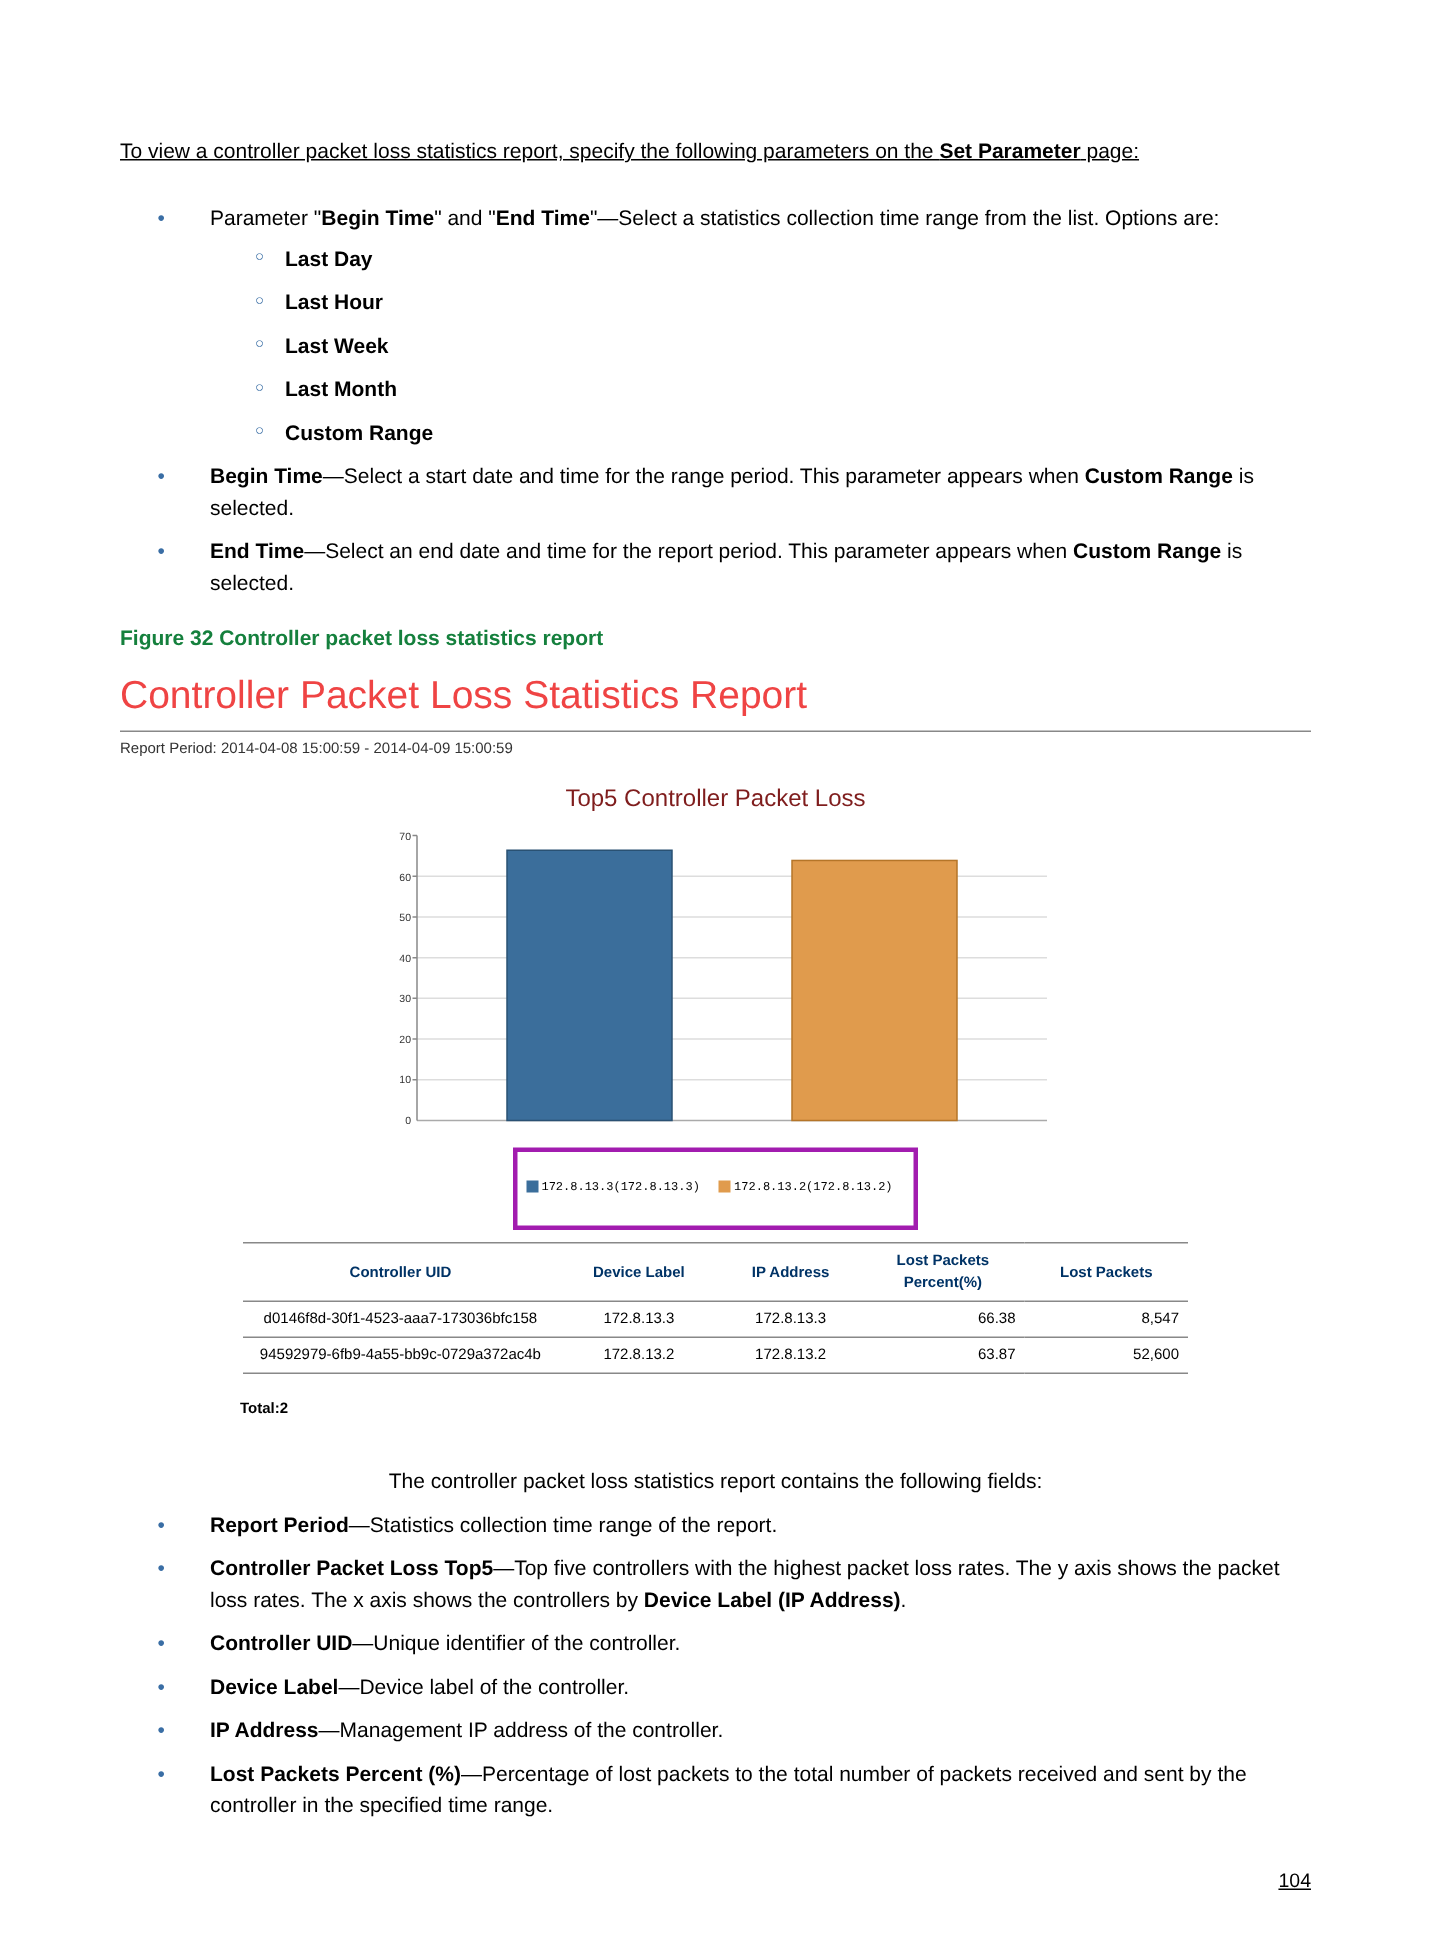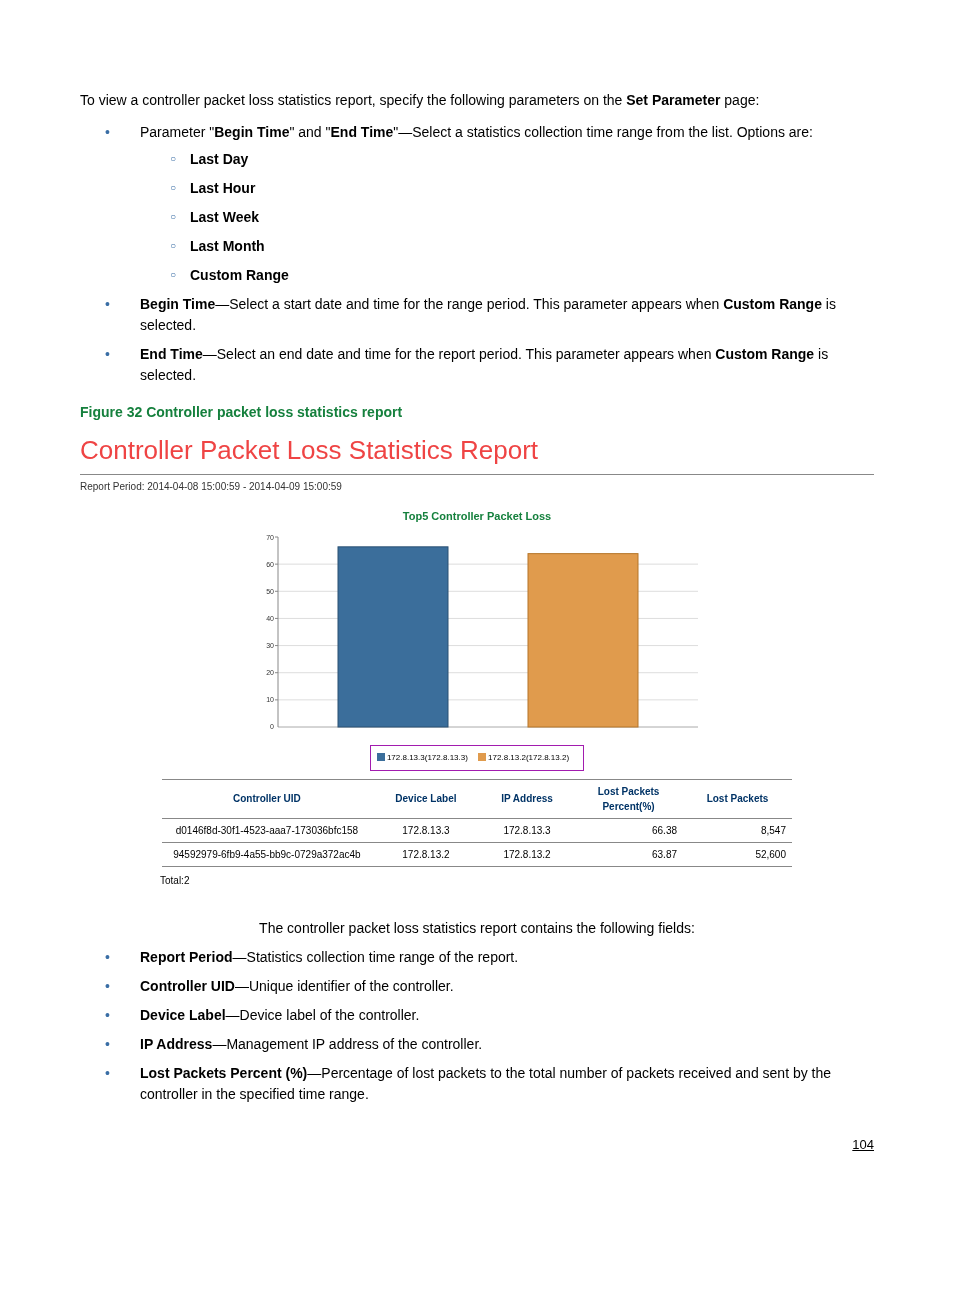--- a/index.html
+++ b/index.html
@@ -5,21 +5,21 @@
   body {
     font-family: Arial, Helvetica, sans-serif;
     font-size: 14px;
     color: #000;
     margin: 0;
     padding: 90px 80px 40px 80px;
     width: 954px;
     box-sizing: border-box;
     line-height: 1.5;
   }
-  .intro { margin-bottom: 11px; }
+  .intro { margin-bottom: 24px; text-decoration: underline; }
   .bold { font-weight: bold; }
   ul.bullet-list { list-style: none; padding-left: 25px; margin: 6px 0; }
   ul.bullet-list > li { position: relative; padding-left: 35px; margin-bottom: 8px; }
   ul.bullet-list > li::before {
     content: "•"; color: #3a6ea5; font-size: 14px;
     position: absolute; left: 0; top: 0;
   }
   ul.circle-list { list-style: none; padding-left: 30px; margin: 6px 0; }
   ul.circle-list > li { position: relative; padding-left: 20px; margin-bottom: 8px; font-weight: bold; }
   ul.circle-list > li::before {
@@ -29,39 +29,40 @@
   .sub-note { padding-left: 35px; margin: 6px 0 10px 0; }
   .figure-caption { color: #15803d; font-weight: bold; margin-top: 16px; margin-bottom: 8px; font-size: 14px; }
   .report-embed {
     margin: 0 0 20px 0;
     font-family: Arial, sans-serif;
   }
   .report-title { font-size: 26px; font-weight: normal; color: #ef4444; margin: 4px 0; }
   .hr-line { border: none; border-top: 1px solid #888; margin: 2px 0 4px 0; }
   .report-period { font-size: 10px; color: #333; margin-bottom: 14px; }
   .chart-container { text-align: center; }
-  .chart-title { font-size: 11px; font-weight: bold; color: #15803d; margin-bottom: 6px; }
+  .chart-title { font-size: 16px; font-weight: normal; color: #7f1d1d; margin-bottom: 6px; }
   .chart-area { display: inline-block; vertical-align: top; }
   svg.chart { display: block; margin: 0 auto; }
   .legend-box {
-    display: inline-block; border: 1px solid #a21caf; padding: 6px 6px; font-size: 8px;
+    display: inline-block; border: 3px solid #a21caf; padding: 18px 6px; font-size: 8px;
     margin-top: 4px;
+    font-family: Liberation Mono, monospace;
   }
   .legend-swatch { display: inline-block; width: 8px; height: 8px; vertical-align: middle; margin-right: 2px; }
   .legend-item { display: inline-block; margin-right: 8px; vertical-align: middle; }
   table.data-table {
     border-collapse: collapse; width: 630px; margin: 8px auto 2px auto; font-size: 10px;
   }
   table.data-table th, table.data-table td {
     border-top: 1px solid #888; border-bottom: 1px solid #888;
     padding: 4px 6px; text-align: center;
   }
   table.data-table th { color: #003366; font-weight: bold; text-align: center; white-space: pre-line; }
   table.data-table td.num { text-align: right; }
-  .total-row { font-size: 10px; font-weight: normal; margin-left: 80px; margin-top: 6px; }
+  .total-row { font-size: 10px; font-weight: bold; margin-left: 80px; margin-top: 16px; }
   .post-text { margin-top: 30px; margin-bottom: 8px; text-align: center; }
   .page-number { text-align: right; margin-top: 30px; font-size: 13px; text-decoration: underline; }
 </style>
 </head>
 <body>
 
 <div class="intro">
   <span>To view a controller packet loss statistics report, specify the following parameters on the </span><span class="bold">Set Parameter</span><span> page:</span>
 </div>
 
@@ -164,19 +165,20 @@
       </tbody>
     </table>
   </div>
   <div class="total-row">Total:2</div>
 </div>
 
 <div class="post-text">The controller packet loss statistics report contains the following fields:</div>
 
 <ul class="bullet-list">
   <li><span class="bold">Report Period</span><span>—Statistics collection time range of the report.</span></li>
+  <li><span class="bold">Controller Packet Loss Top5</span><span>—Top five controllers with the highest packet loss rates. The y axis shows the packet loss rates. The x axis shows the controllers by </span><span class="bold">Device Label (IP Address)</span><span>.</span></li>
   <li><span class="bold">Controller UID</span><span>—Unique identifier of the controller.</span></li>
   <li><span class="bold">Device Label</span><span>—Device label of the controller.</span></li>
   <li><span class="bold">IP Address</span><span>—Management IP address of the controller.</span></li>
   <li><span class="bold">Lost Packets Percent (%)</span><span>—Percentage of lost packets to the total number of packets received and sent by the controller in the specified time range.</span></li>
 </ul>
 
 <div class="page-number">104</div>
 
 </body></html>

